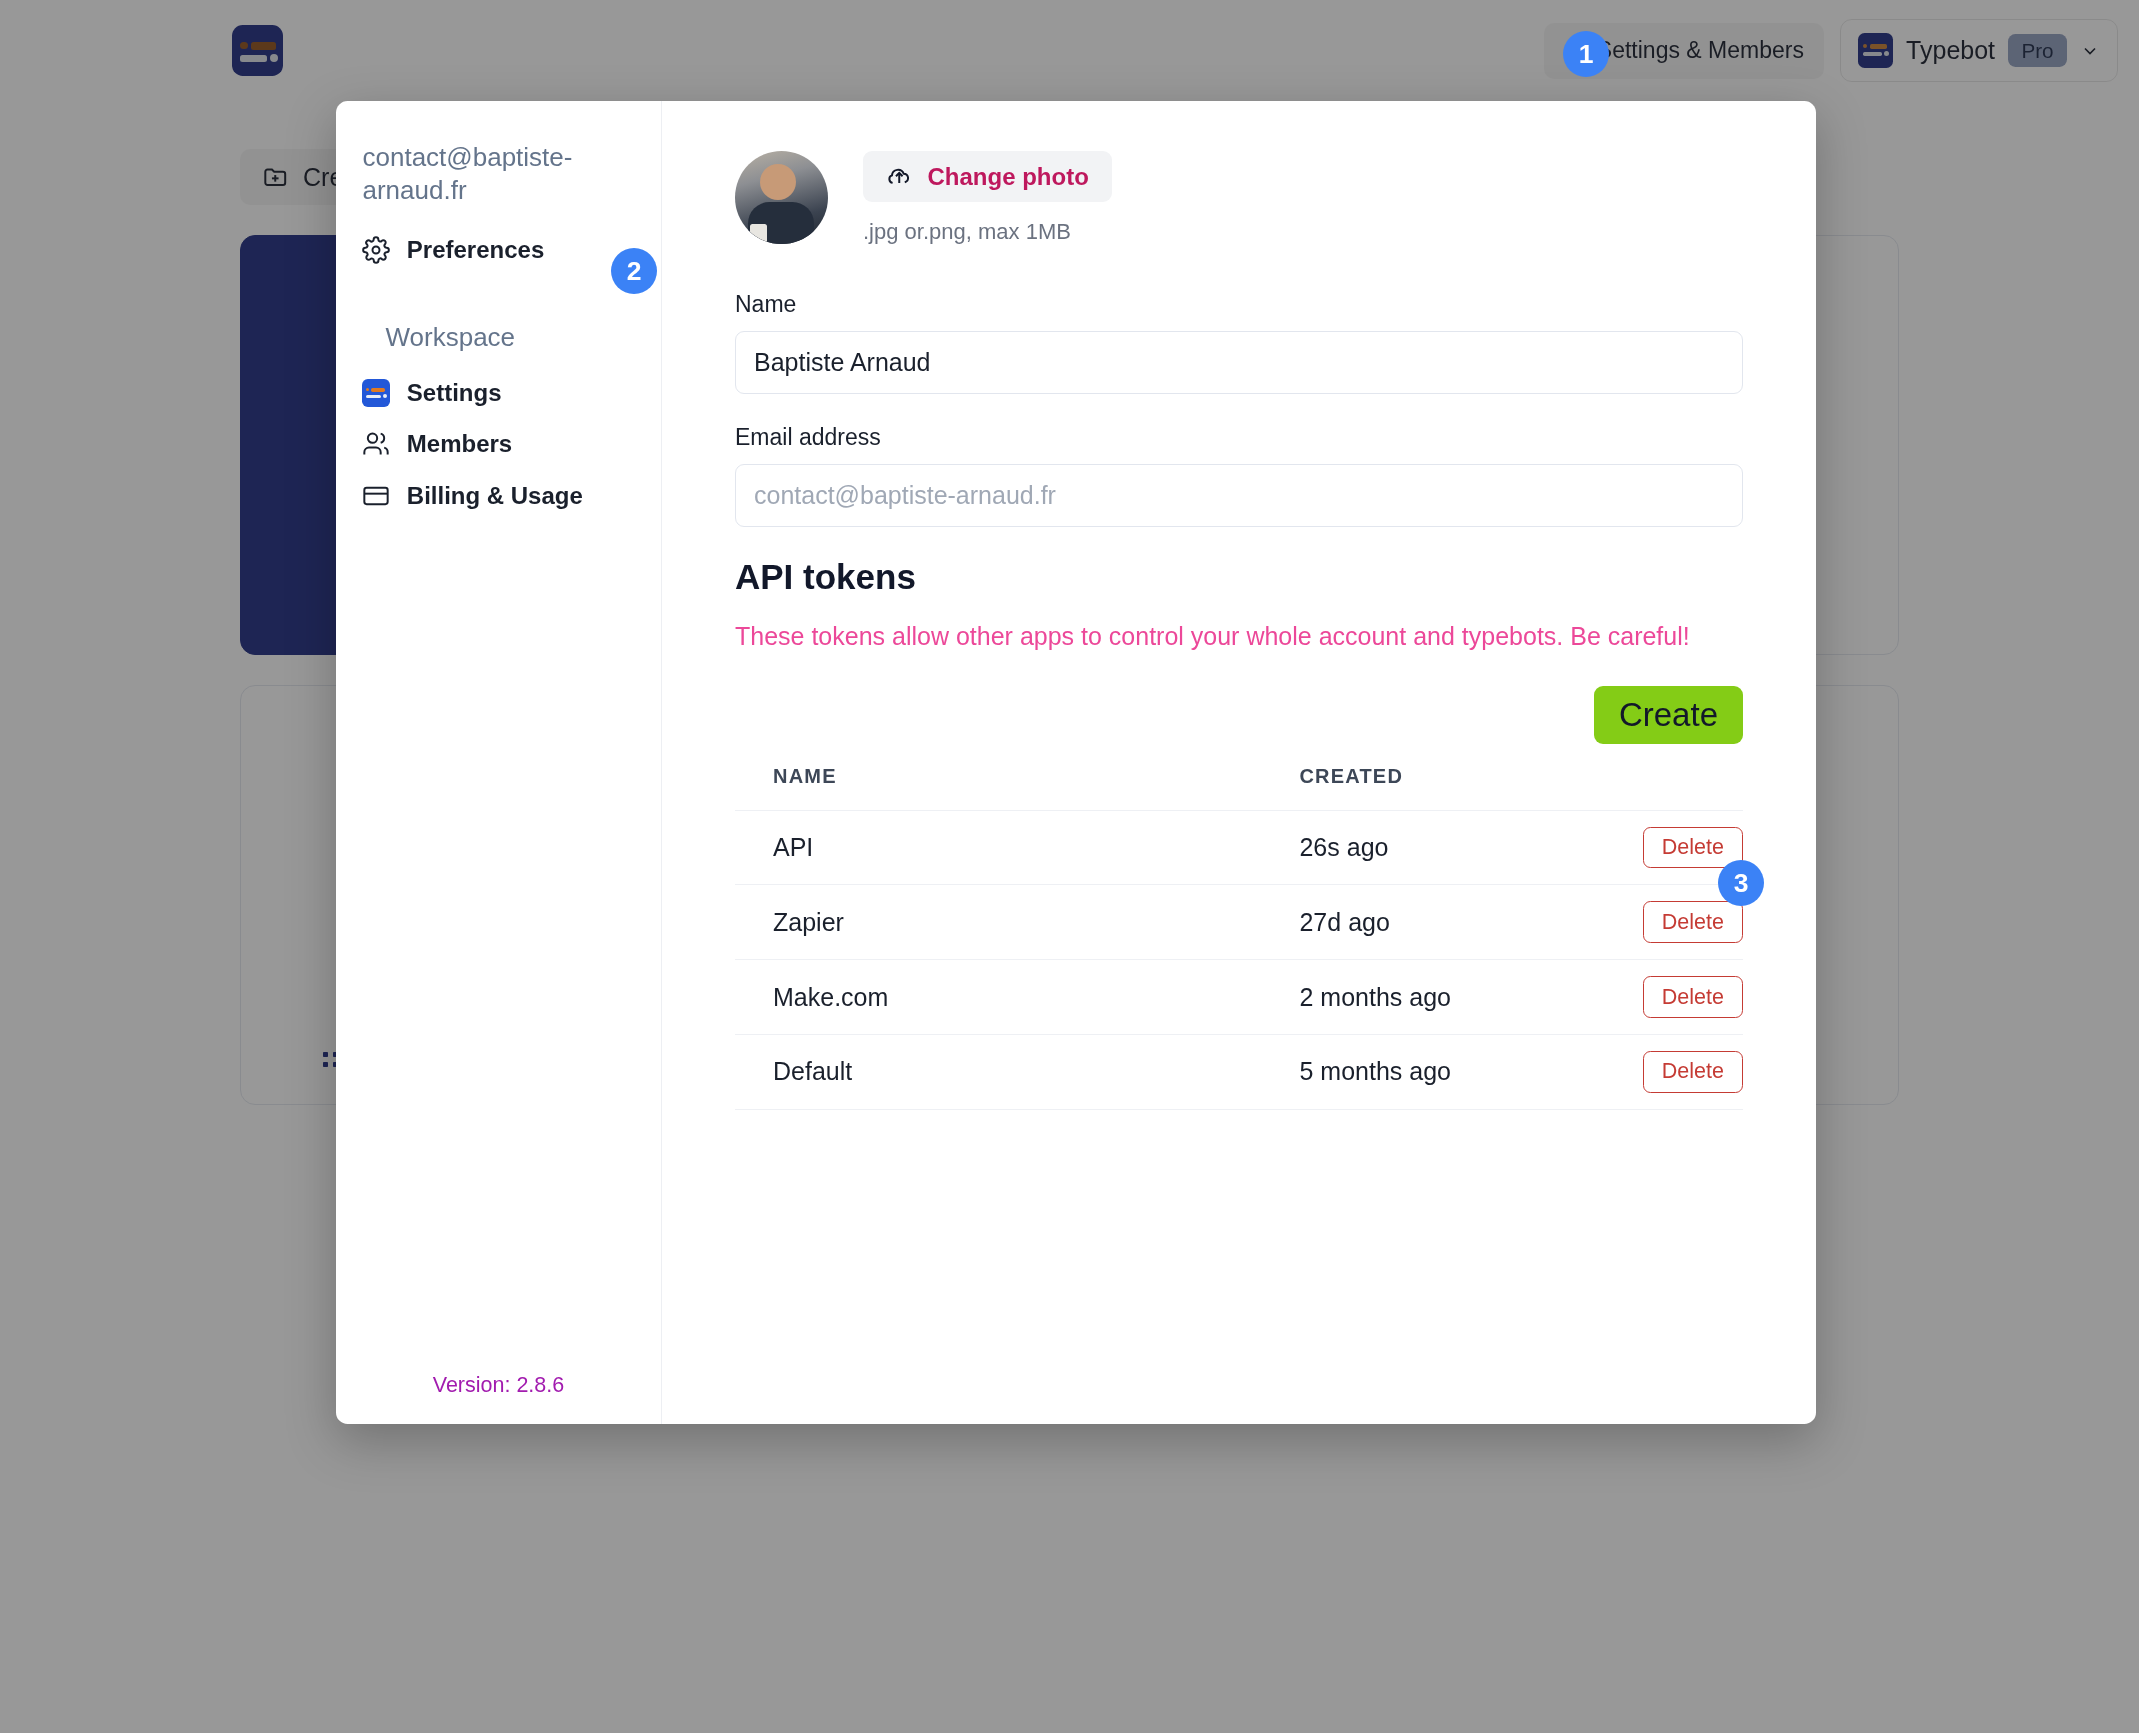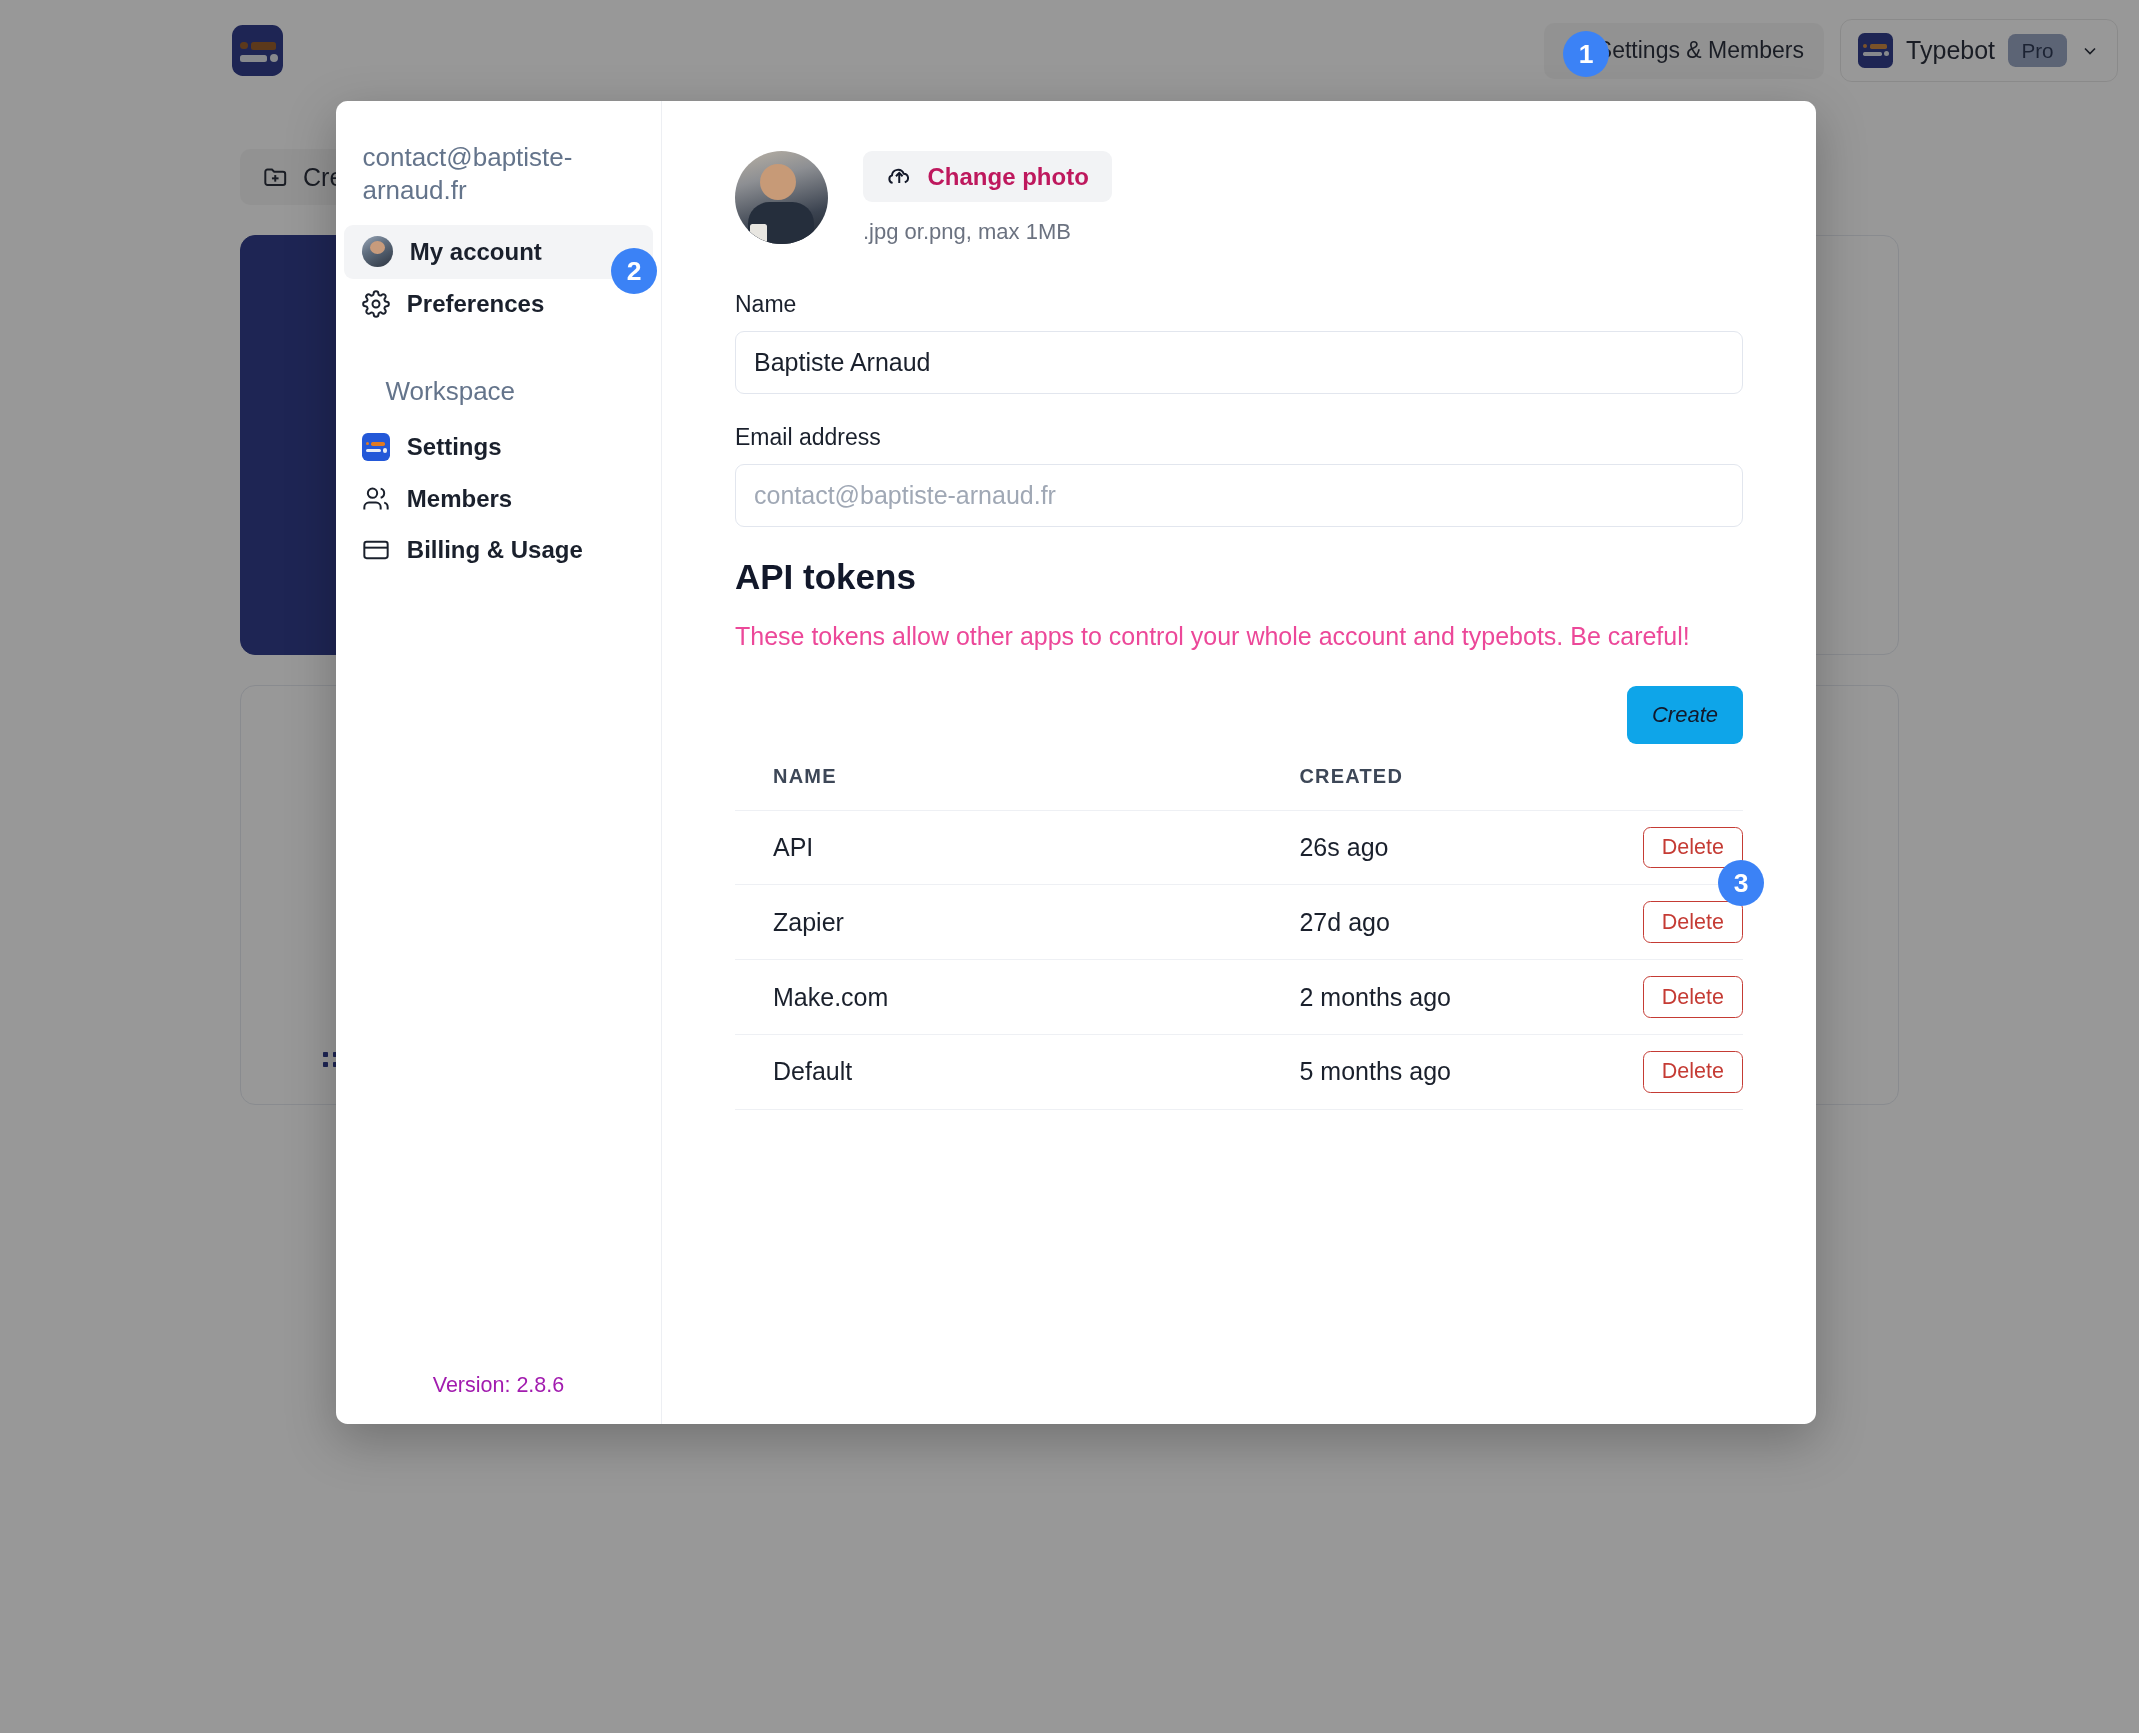--- a/index.html
+++ b/index.html
@@ -183,23 +183,22 @@
   }
   .text-input::placeholder { color: #a0a8b5; }
   .field-block { margin-bottom: 30px; }
 
   .section-title { font-size: 35px; font-weight: bold; color: #12182a; margin: 28px 0 21.5px 0; }
   .section-desc { font-size: 25px; color: #ec4899; line-height: 1.45; max-width: 984px; }
 
   .create-row { display: flex; justify-content: flex-end; margin-top: 31px; position: relative; }
   .create-btn {
     height: 58px; padding: 0 25px; border: none; border-radius: 9px;
-    background: #0ea5e9; font-size: 22px; color: #12182a;
+    background: #84cc16; font-size: 33px; color: #12182a;
     font-family: "Liberation Sans", sans-serif;
-    font-style: italic;
   }
 
   table.tokens { width: 100%; border-collapse: collapse; margin-top: 21.5px; }
   table.tokens th {
     text-align: left; font-size: 20px; letter-spacing: 0.06em;
     color: #3d4757; font-weight: bold; padding: 0 0 21.5px 0;
   }
   table.tokens th.c1 { width: 56%; padding-left: 38px; }
   table.tokens th.c2 { width: 30%; }
   table.tokens td {
@@ -391,24 +390,20 @@
   </div>
 </div>
 
 <div id="overlay"></div>
 
 <div id="modal">
 
   <div class="modal-side">
     <div class="side-email">contact@baptiste-arnaud.fr</div>
 
-    <div class="side-item active">
-      <span class="side-avatar"></span>
-      <span>My account</span>
-    </div>
 
     <div class="side-item">
       <svg class="side-icon" viewBox="0 0 24 24" fill="none" stroke="#1a202c" stroke-width="1.7">
         <circle cx="12" cy="12" r="3"></circle>
         <path d="M19.4 15a1.65 1.65 0 0 0 .33 1.82l.06.06a2 2 0 1 1-2.83 2.83l-.06-.06a1.65 1.65 0 0 0-1.82-.33 1.65 1.65 0 0 0-1 1.51V21a2 2 0 1 1-4 0v-.09A1.65 1.65 0 0 0 9 19.4a1.65 1.65 0 0 0-1.82.33l-.06.06a2 2 0 1 1-2.83-2.83l.06-.06A1.65 1.65 0 0 0 4.6 15a1.65 1.65 0 0 0-1.51-1H3a2 2 0 1 1 0-4h.09A1.65 1.65 0 0 0 4.6 9a1.65 1.65 0 0 0-.33-1.82l-.06-.06a2 2 0 1 1 2.83-2.83l.06.06A1.65 1.65 0 0 0 9 4.6a1.65 1.65 0 0 0 1-1.51V3a2 2 0 1 1 4 0v.09a1.65 1.65 0 0 0 1 1.51 1.65 1.65 0 0 0 1.82-.33l.06-.06a2 2 0 1 1 2.83 2.83l-.06.06A1.65 1.65 0 0 0 19.4 9v0a1.65 1.65 0 0 0 1.51 1H21a2 2 0 1 1 0 4h-.09a1.65 1.65 0 0 0-1.51 1z"></path>
       </svg>
       <span>Preferences</span>
     </div>
 
     <div class="side-section-label">Workspace</div>

